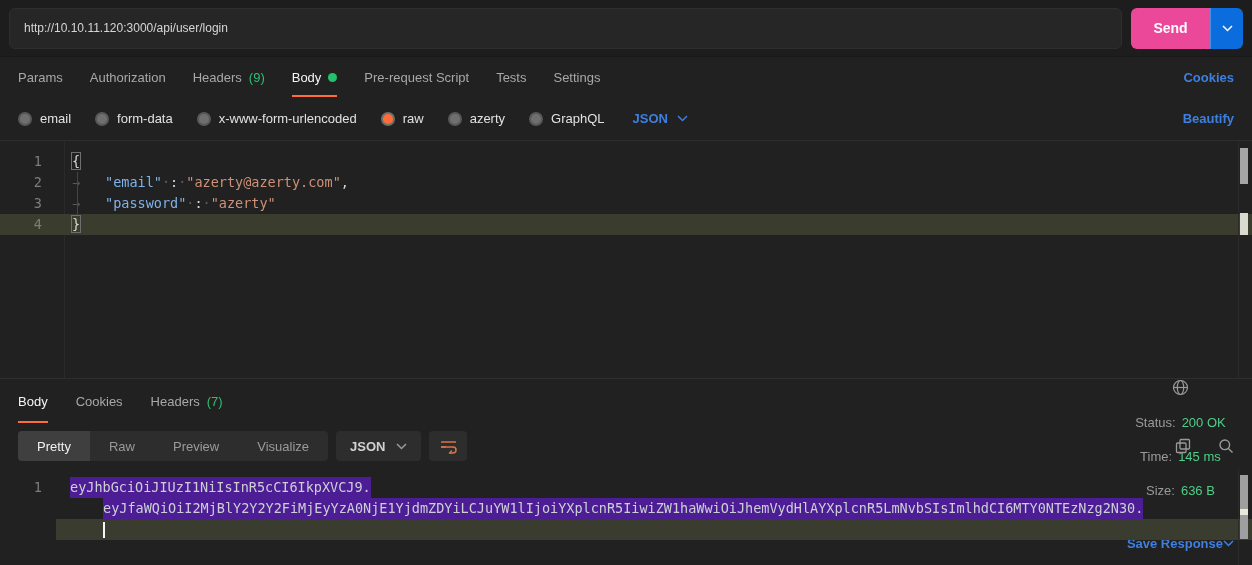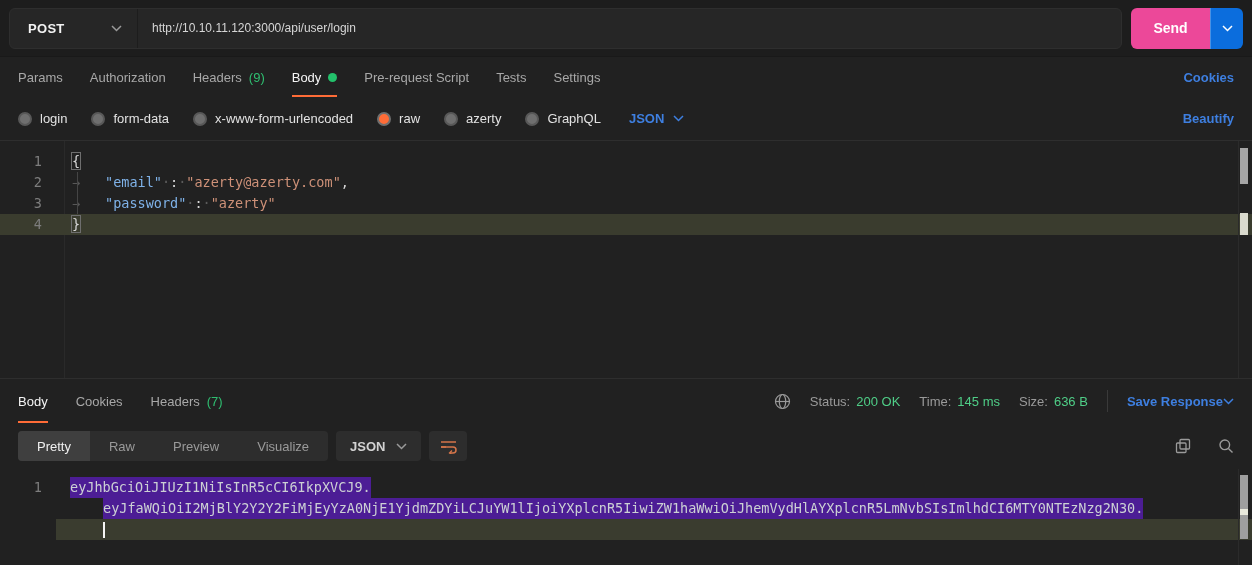--- a/index.html
+++ b/index.html
@@ -60,21 +60,21 @@
   .brace { outline:1px solid #6e6e6e; }
   .indent-guide { position:absolute; left:77px; top:31px; height:42px; width:1px; background:#454545; }
   .ed-track { position:absolute; right:13px; top:0; bottom:0; width:1px; background:#2b2b2b; }
   .ed-thumb { position:absolute; right:4px; top:7px; width:8px; height:36px; background:#a6a6a6; cursor:pointer; }
   .ed-mark  { position:absolute; right:4px; top:72px; width:8px; height:22px; background:#dadace; }
 
   
   .resp-header { height:45px; flex:none; border-top:1px solid #2e2e2e; display:flex;
                  align-items:stretch; padding:0 18px; gap:28px; }
   .resp-meta { margin-left:auto; display:flex; align-items:center; gap:19px;
-               color:#9a9a9a; font-size:13px; }
+               color:#9a9a9a; font-size:13px;flex-direction:column; }
   .meta-pair { display:flex; align-items:center; gap:6px; white-space:nowrap; }
   .meta-green { color:#4fce87; }
   .v-div { width:1px; height:22px; background:#3a3a3a; }
   .save-resp { color:#3e7fe0; font-weight:bold; font-size:13px; display:flex; align-items:center; cursor:pointer; }
 
   .resp-toolbar { height:46px; flex:none; display:flex; align-items:center; padding:0 18px; }
   .seg-group { display:flex; height:30px; background:#2d2d2d; border-radius:4px; overflow:hidden; }
   .seg { padding:4px 19px; display:flex; align-items:center; color:#9a9a9a; font-size:13px; cursor:pointer; }
   .seg.active { background:#3f3f3f; color:#f0f0f0; }
   .json-dd { height:30px; margin-left:8px; background:#2d2d2d; border-radius:4px; display:flex;
@@ -101,28 +101,20 @@
 
   svg { display:block; }
 </style>
 </head>
 <body>
 
 <div class="page">
 
   <div class="topbar">
     <div class="req-bar">
-      <div class="method">
-        <span class="method-label">POST</span>
-        <span class="chev">
-          <svg width="11" height="7" viewBox="0 0 11 7">
-              <path d="M1 1l4.5 4.5L10 1" fill="none" stroke="#9a9a9a" stroke-width="1.5"></path>
-            </svg>
-        </span>
-      </div>
       <div class="url-input">http://10.10.11.120:3000/api/user/login</div>
     </div>
     <div class="send-btn">
       <div class="send-main">Send</div>
       <div class="send-caret">
         <svg width="11" height="7" viewBox="0 0 11 7">
             <path d="M1 1l4.5 4.5L10 1" fill="none" stroke="#ffffff" stroke-width="1.5"></path>
           </svg>
       </div>
     </div>
@@ -152,21 +144,21 @@
     <div class="tab">
         <span>Settings</span>
       </div>
     <div class="spacer"></div>
     <div class="link">Cookies</div>
   </div>
 
   <div class="options-row">
     <div class="radio-opt">
       <span class="radio"></span>
-      <span>login</span>
+      <span>email</span>
     </div>
     <div class="radio-opt">
       <span class="radio"></span>
       <span>form-data</span>
     </div>
     <div class="radio-opt">
       <span class="radio"></span>
       <span>x-www-form-urlencoded</span>
     </div>
     <div class="radio-opt">

